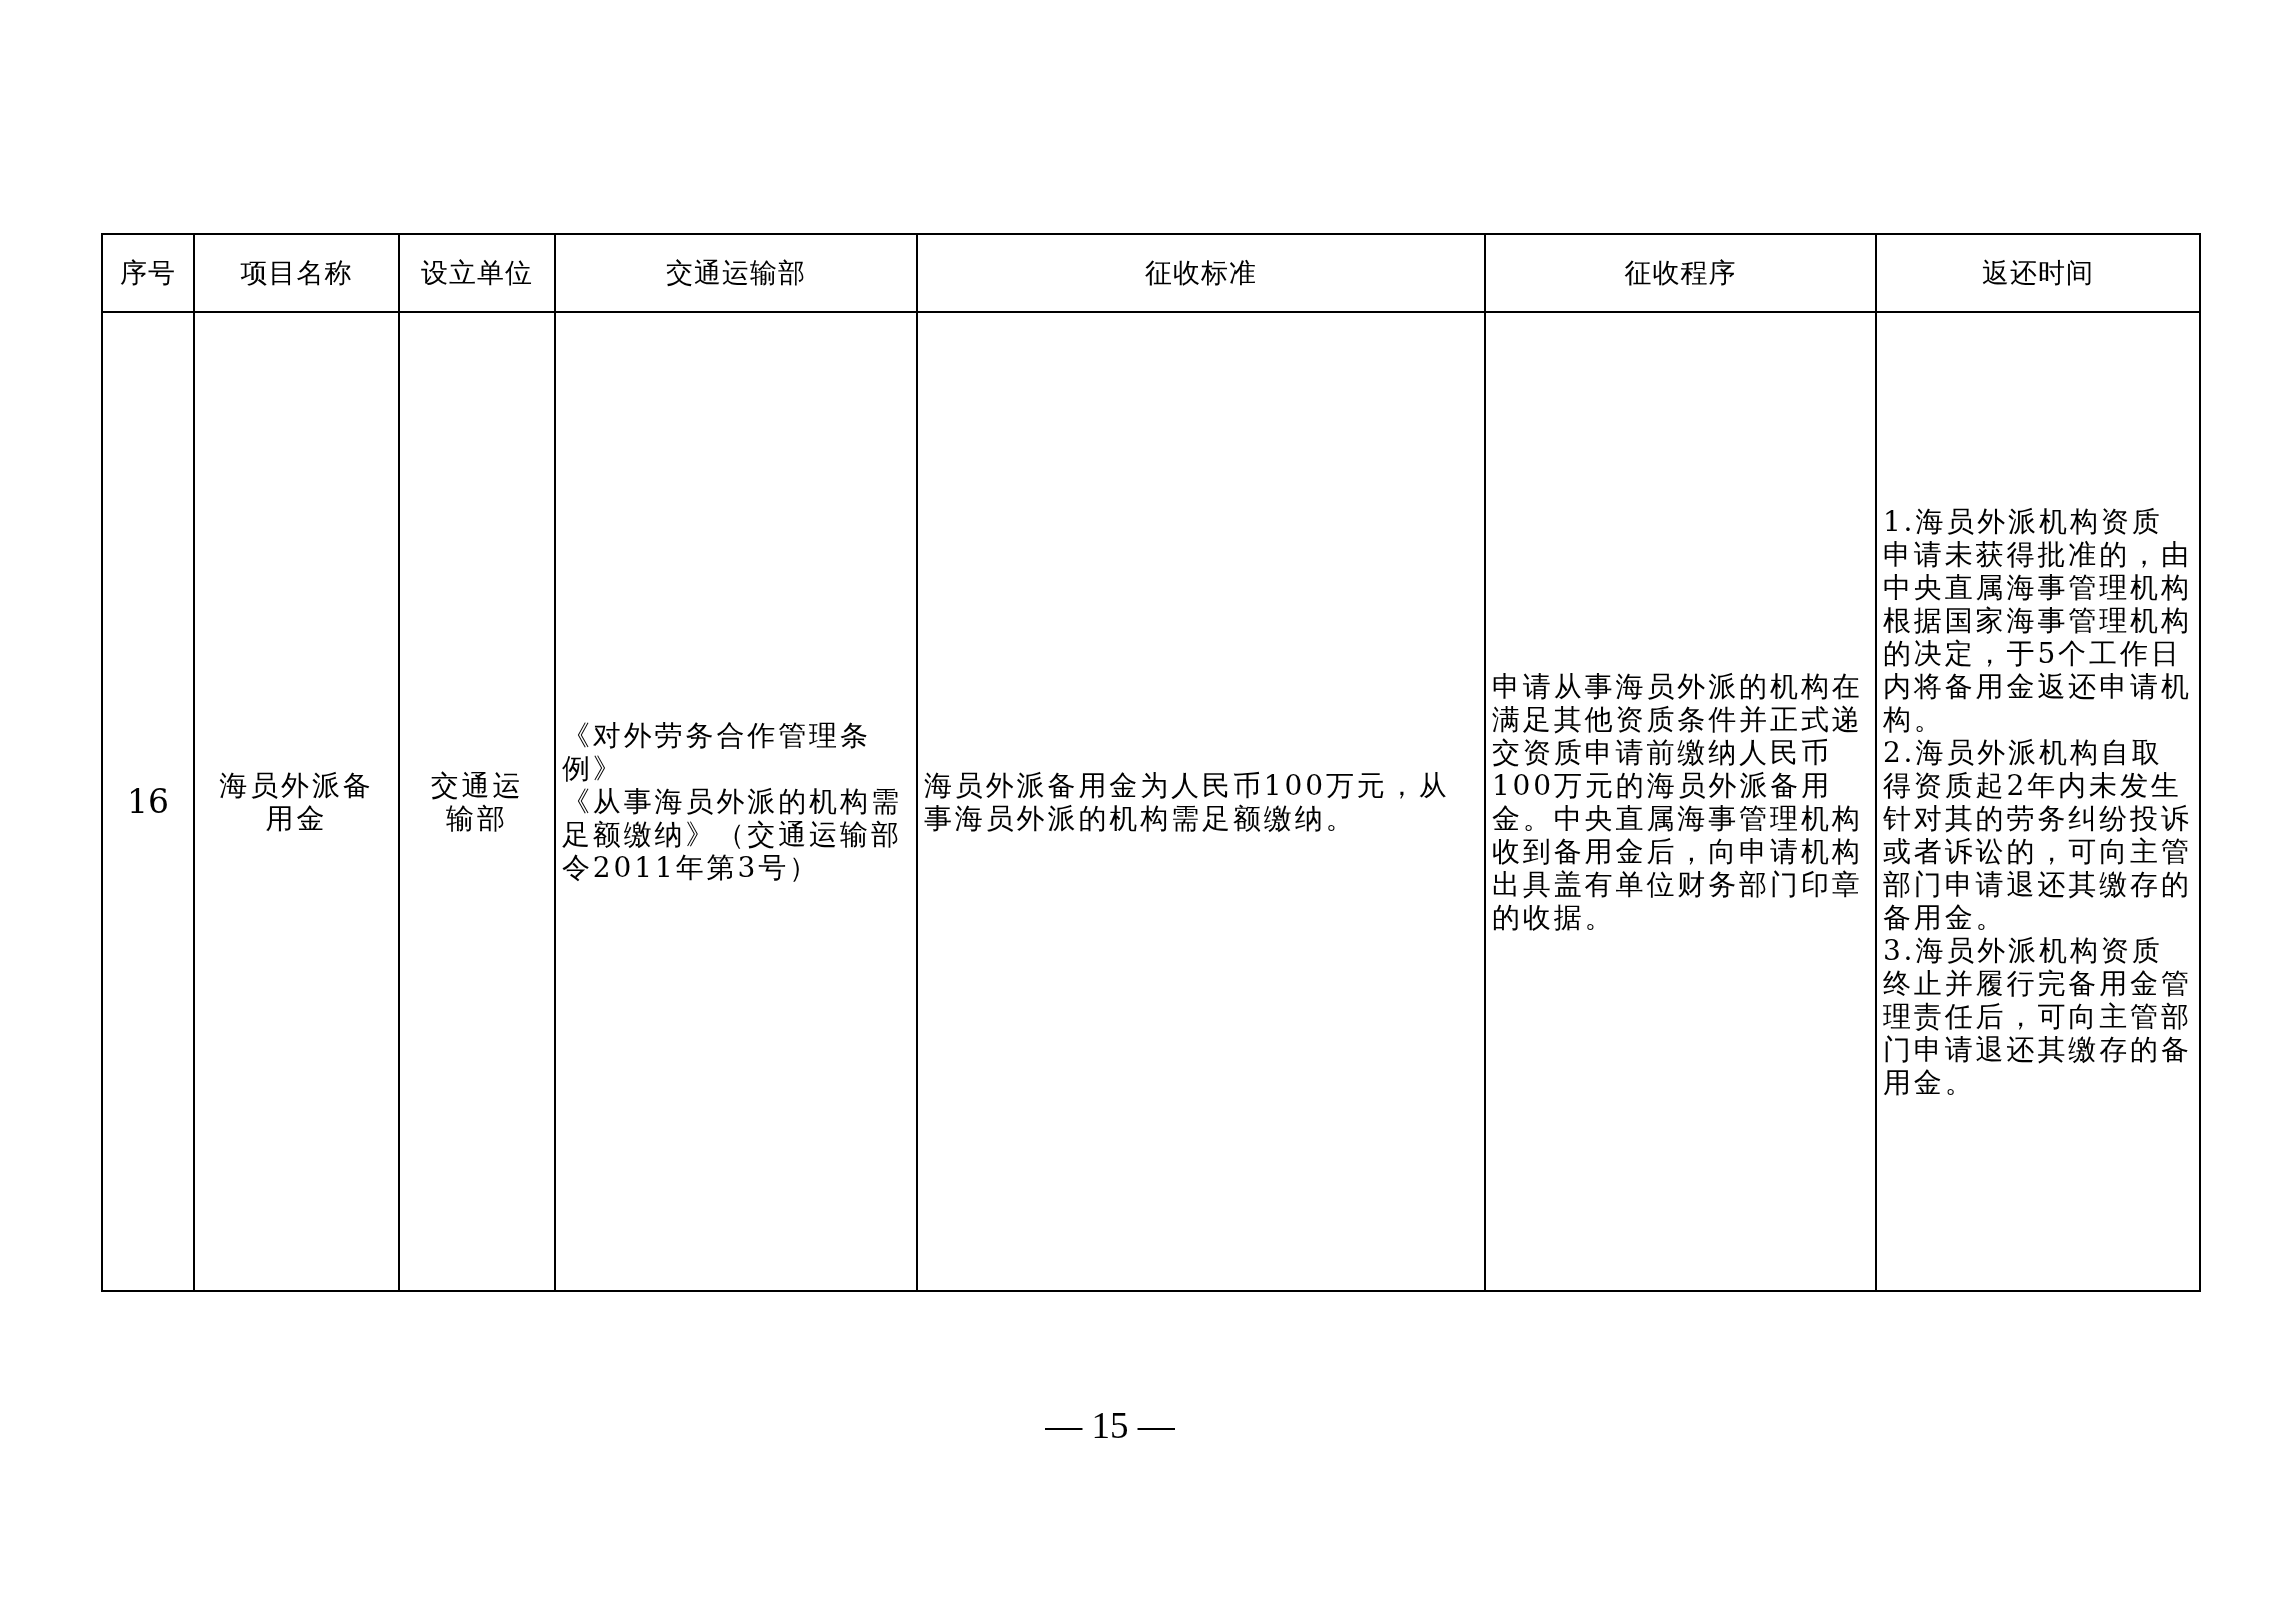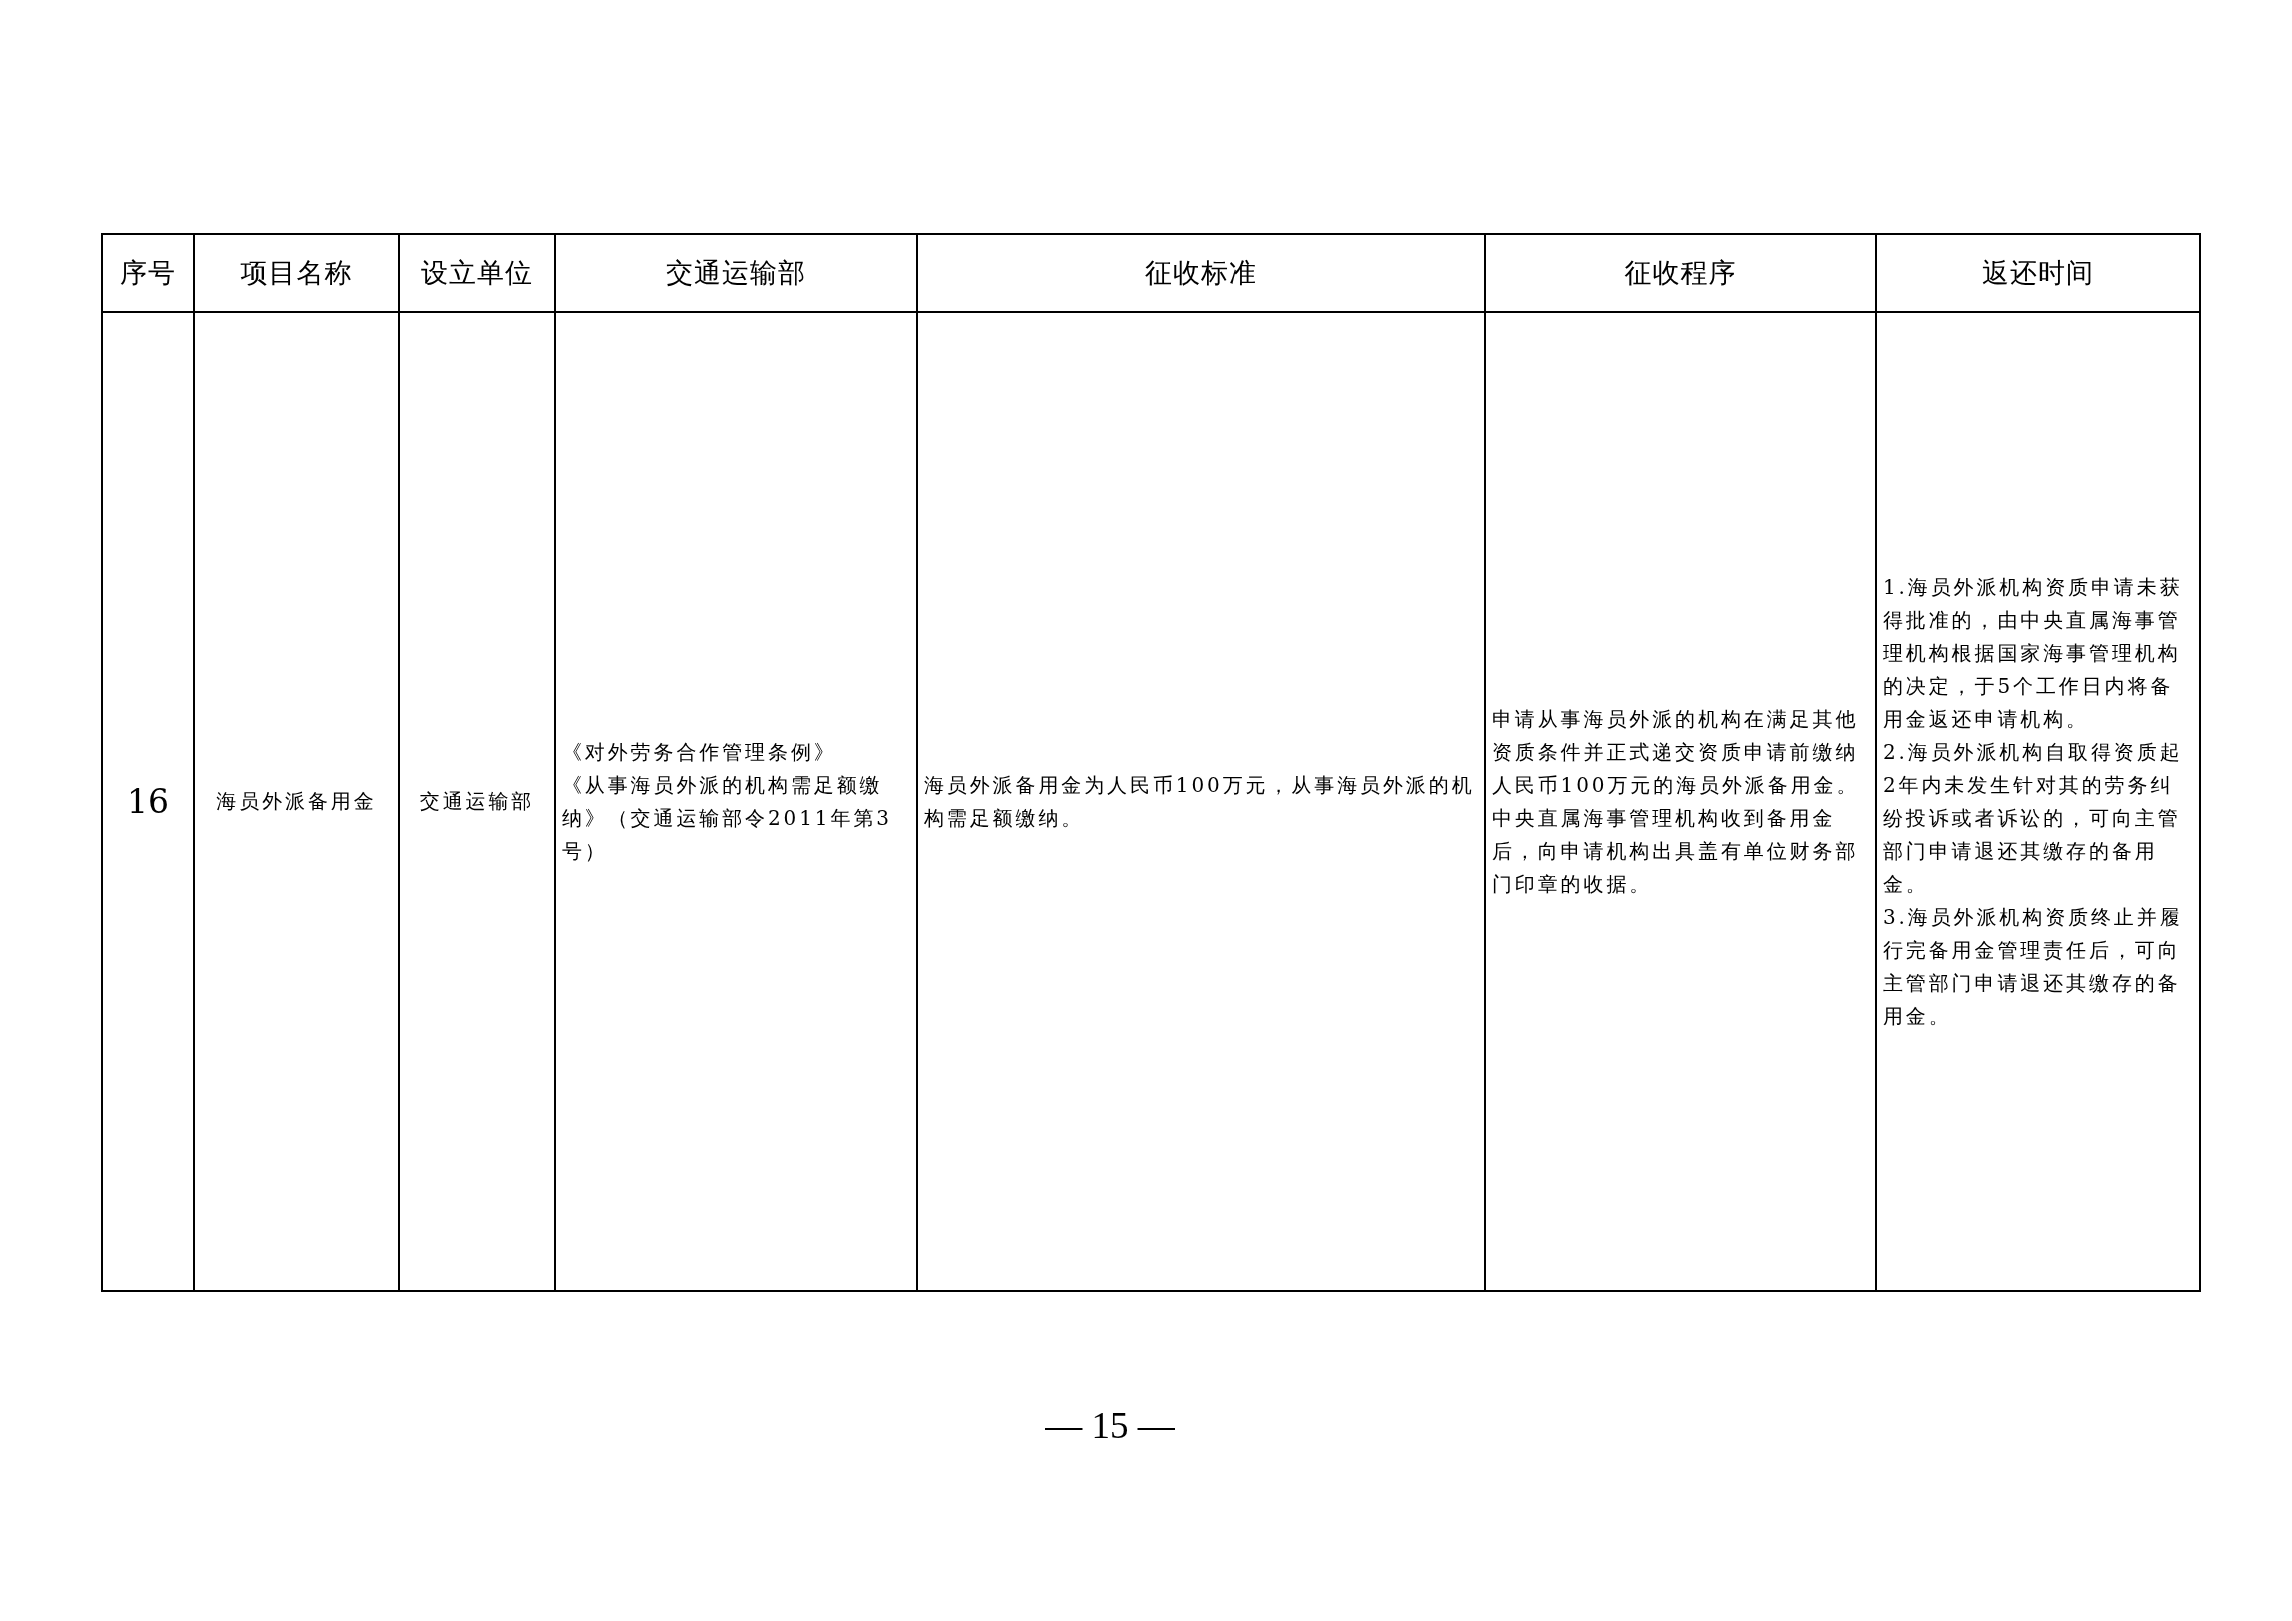--- a/index.html
+++ b/index.html
@@ -2,21 +2,21 @@
 <html><head>
 <meta charset="utf-8">
 <style>
   html, body { margin:0; padding:0; background:#ffffff; }
   body { width:2293px; height:1621px; position:relative; overflow:hidden;
          font-family:"DejaVu Serif","Liberation Serif",serif; color:#000; }
   .tbl { position:absolute; left:101px; top:233px; border-collapse:collapse; table-layout:fixed; }
   .tbl td, .tbl th { border:2.9px solid #000; padding:0; vertical-align:middle; }
   .tbl th { height:76px; font-family:"DejaVu Sans","Liberation Sans",sans-serif; font-weight:normal;
             font-size:27px; text-align:center; letter-spacing:1px; white-space:nowrap; }
-  .tbl td { height:977px; font-size:20px; line-height:33px; letter-spacing:2.9px; }
+  .tbl td { height:977px; font-size:28px; line-height:33px; letter-spacing:2.9px; }
   .c-idx { text-align:center; font-size:33px !important; letter-spacing:0 !important;margin-top:8px; }
   .c-center { text-align:center; padding:0 16px !important; }
   .c-left { text-align:left; padding:0 5.9px !important; }
   .pagenum { position:absolute; left:0; width:2220px; top:1404px; text-align:center;
              font-family:"Liberation Serif","DejaVu Serif",serif; font-size:37px; }
   .line { display:block; }
 </style>
 </head>
 <body>
 

